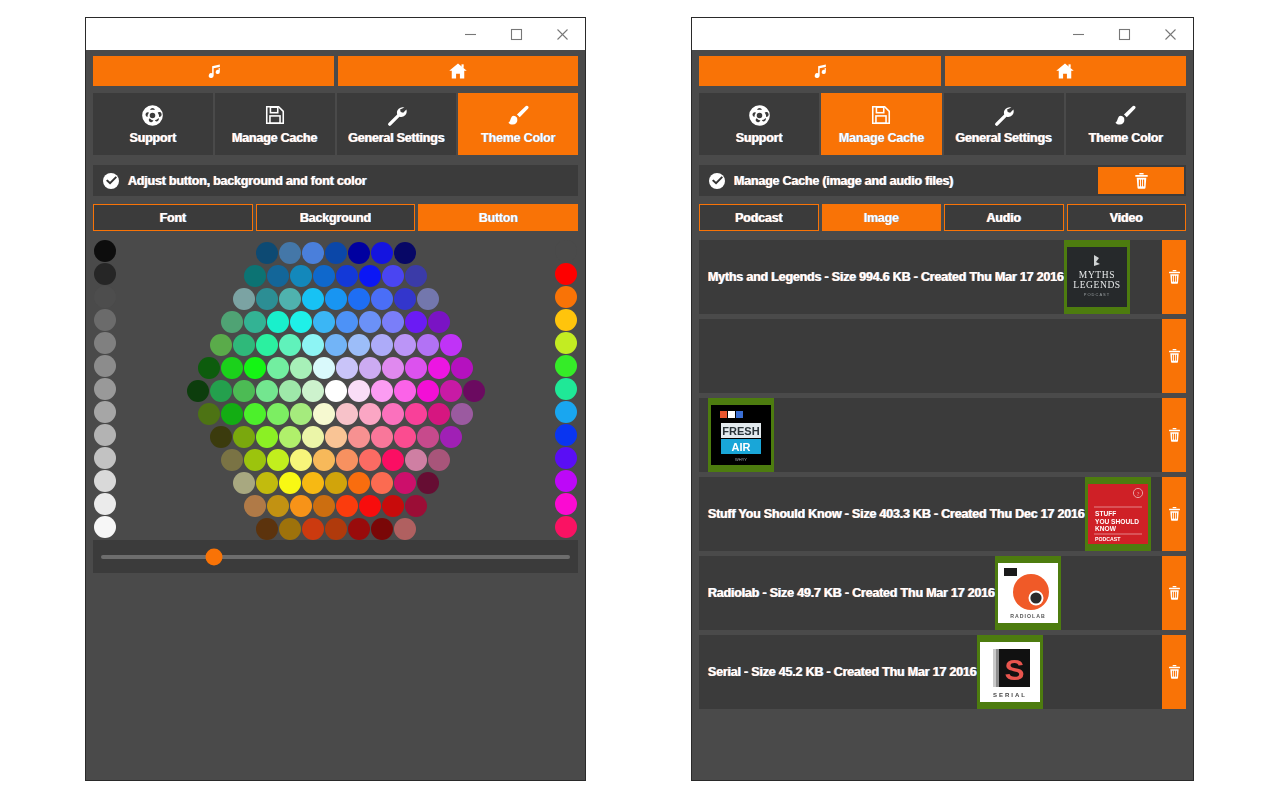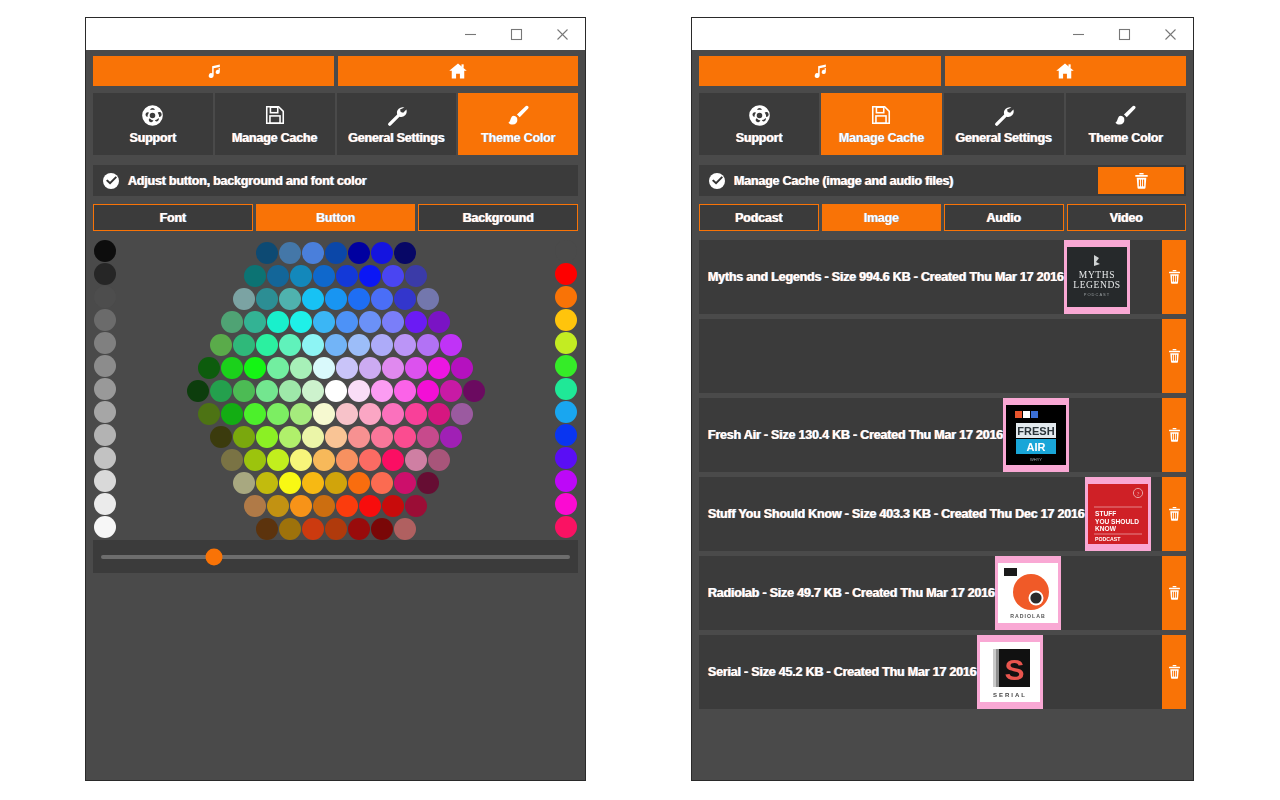--- a/index.html
+++ b/index.html
@@ -128,21 +128,21 @@
     padding-left: 9px; overflow: hidden;
   }
   .cache-text {
     font-size: 12.5px; font-weight: bold; color: #ffffff;
     letter-spacing: -0.2px; white-space: nowrap;
     text-shadow: -0.7px 0 #e8a07a, 0.7px 0 #7fb9e8;
   }
   .thumb {
     width: 66px; height: 100%; flex: 0 0 66px;
     display: flex; align-items: center; justify-content: center;
-    background: #f9a8d4; overflow: hidden;
+    background: #4d7c0f; overflow: hidden;
   }
   .thumb svg { display: block; }
   .row-trash {
     width: 24px; flex: 0 0 24px; background: #f97306;
     display: flex; align-items: center; justify-content: center;
   }
   .row-trash svg { display: block; }
 </style>
 </head>
 <body>
@@ -229,22 +229,22 @@
       <span class="check">
         <svg width="11" height="11" viewBox="0 0 12 12">
             <path d="M1.5 6.3 4.4 9 10.5 2.8" fill="none" stroke="#333" stroke-width="2.1" stroke-linecap="square"></path>
           </svg>
       </span>
       <span class="section-title">Adjust button, background and font color</span>
     </div>
 
     <div class="segrow">
       <div class="seg">Font</div>
+      <div class="seg">Background</div>
       <div class="seg active">Button</div>
-      <div class="seg">Background</div>
     </div>
 
     <div class="colorpane">
       <div class="swatch-col left" id="gray-col">
           <div class="swatch" style="background: rgb(13, 13, 13);"></div>
           <div class="swatch" style="background: rgb(38, 38, 38);"></div>
           <div class="swatch" style="background: rgb(77, 77, 77);"></div>
           <div class="swatch" style="background: rgb(107, 107, 107);"></div>
           <div class="swatch" style="background: rgb(128, 128, 128);"></div>
           <div class="swatch" style="background: rgb(140, 140, 140);"></div>
@@ -584,21 +584,20 @@
                   <rect x="5" y="7.4" width="1.3" height="7.6"></rect>
                   <rect x="7.35" y="7.4" width="1.3" height="7.6"></rect>
                   <rect x="9.7" y="7.4" width="1.3" height="7.6"></rect>
                 </g>
               </svg>
             </span>
           </div>
         </div>
         <div class="cache-row">
           <div class="rowbody">
-            <span class="cache-text">Fresh Air - Size 130.4 KB - Created Thu Mar 17 2016</span>
             <div class="thumb">
               <svg width="60" height="60" viewBox="0 0 60 60">
                 <rect width="60" height="60" fill="#000"></rect>
                 <rect x="9" y="6" width="7" height="7" fill="#e8552d"></rect>
                 <rect x="17" y="6" width="7" height="7" fill="#fff"></rect>
                 <rect x="25" y="6" width="7" height="7" fill="#3b6fd4"></rect>
                 <rect x="10" y="18" width="40" height="15" fill="#e3eaee"></rect>
                 <text x="30" y="30" fill="#2a3439" font-size="11" font-weight="bold" text-anchor="middle" font-family="Liberation Sans,sans-serif">FRESH</text>
                 <rect x="10" y="34" width="40" height="15" fill="#19a6d8"></rect>
                 <text x="30" y="46" fill="#fff" font-size="11" font-weight="bold" text-anchor="middle" font-family="Liberation Sans,sans-serif">AIR</text>

